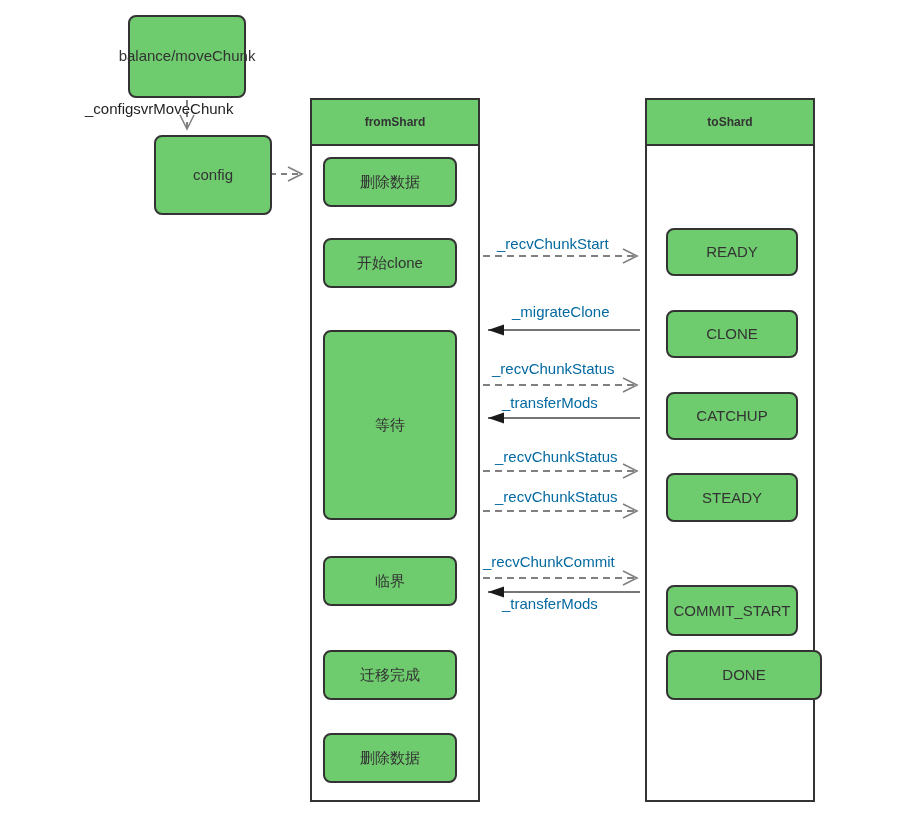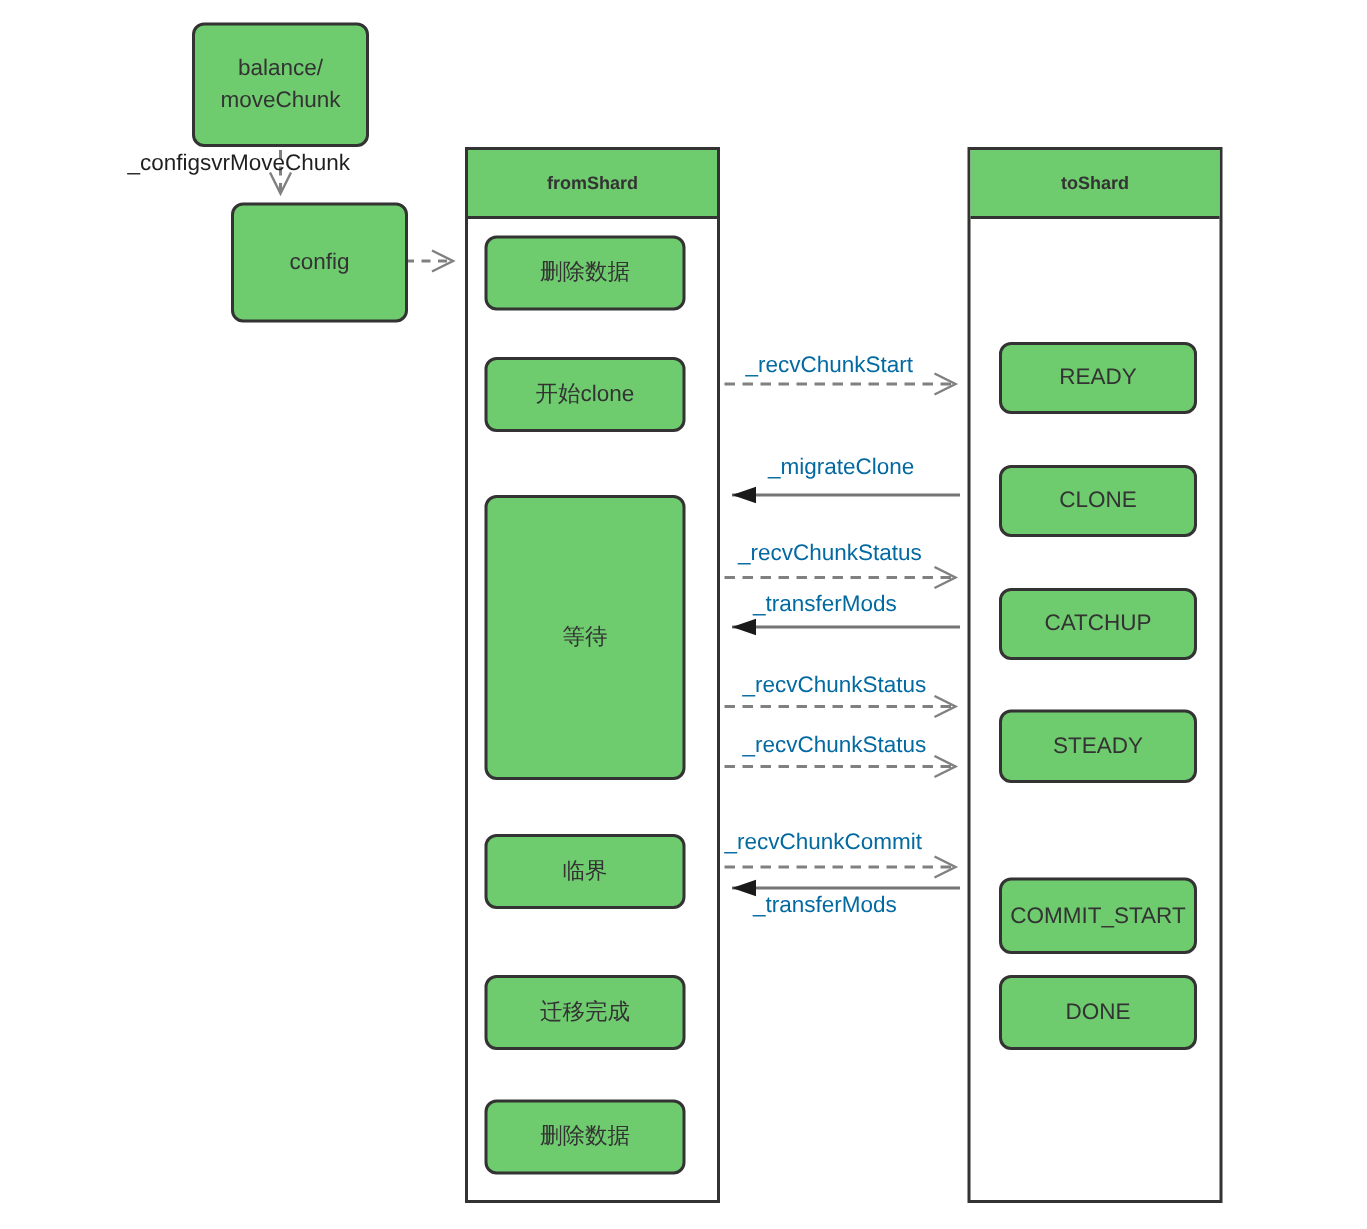--- a/index.html
+++ b/index.html
@@ -10,21 +10,21 @@
     font-family:"Liberation Sans", sans-serif;
     color:#333333;
     overflow:hidden;
   }
   .arrows-layer{position:absolute;left:0;top:0;width:911px;height:819px;}
   .node{
     position:absolute;
     background:#6ECB6E;
     border:2px solid #333333;
     border-radius:8px;
-    display:flex;flex-direction:column;align-items:center;justify-content:center;
+    display:flex;flex-direction:row;align-items:center;justify-content:center;
     font-size:15px;color:#333333;text-align:left;line-height:1.35;
     box-sizing:border-box;
   }
   .container{
     position:absolute;
     border:2px solid #333333;
     background:#ffffff;
     box-sizing:border-box;
   }
   .container .header{
@@ -60,21 +60,21 @@
   .fs1{left:323px;top:238px;width:134px;height:50px;}
   .fs2{left:323px;top:330px;width:134px;height:190px;}
   .fs3{left:323px;top:556px;width:134px;height:50px;}
   .fs4{left:323px;top:650px;width:134px;height:50px;}
   .fs5{left:323px;top:733px;width:134px;height:50px;}
   .ts0{left:666px;top:228px;width:132px;height:48px;}
   .ts1{left:666px;top:310px;width:132px;height:48px;}
   .ts2{left:666px;top:392px;width:132px;height:48px;}
   .ts3{left:666px;top:473px;width:132px;height:49px;}
   .ts4{left:666px;top:567px;width:132px;height:51px;margin-top:18px;}
-  .ts5{left:666px;top:650px;width:132px;height:50px;}
+  .ts5{left:666px;top:650px;width:156px;height:50px;}
   
   .balance-node{left:128px;top:15px;width:118px;height:83px;}
   .config-node{left:128px;top:135px;width:118px;height:80px;margin-left:26px;}
   .configsvr-label{left:85px;top:100px;}
   
   .m0{left:497px;top:235px;}
   .m1{left:512px;top:303px;}
   .m2{left:492px;top:360px;}
   .m3{left:502px;top:394px;}
   .m4{left:495px;top:448px;}

